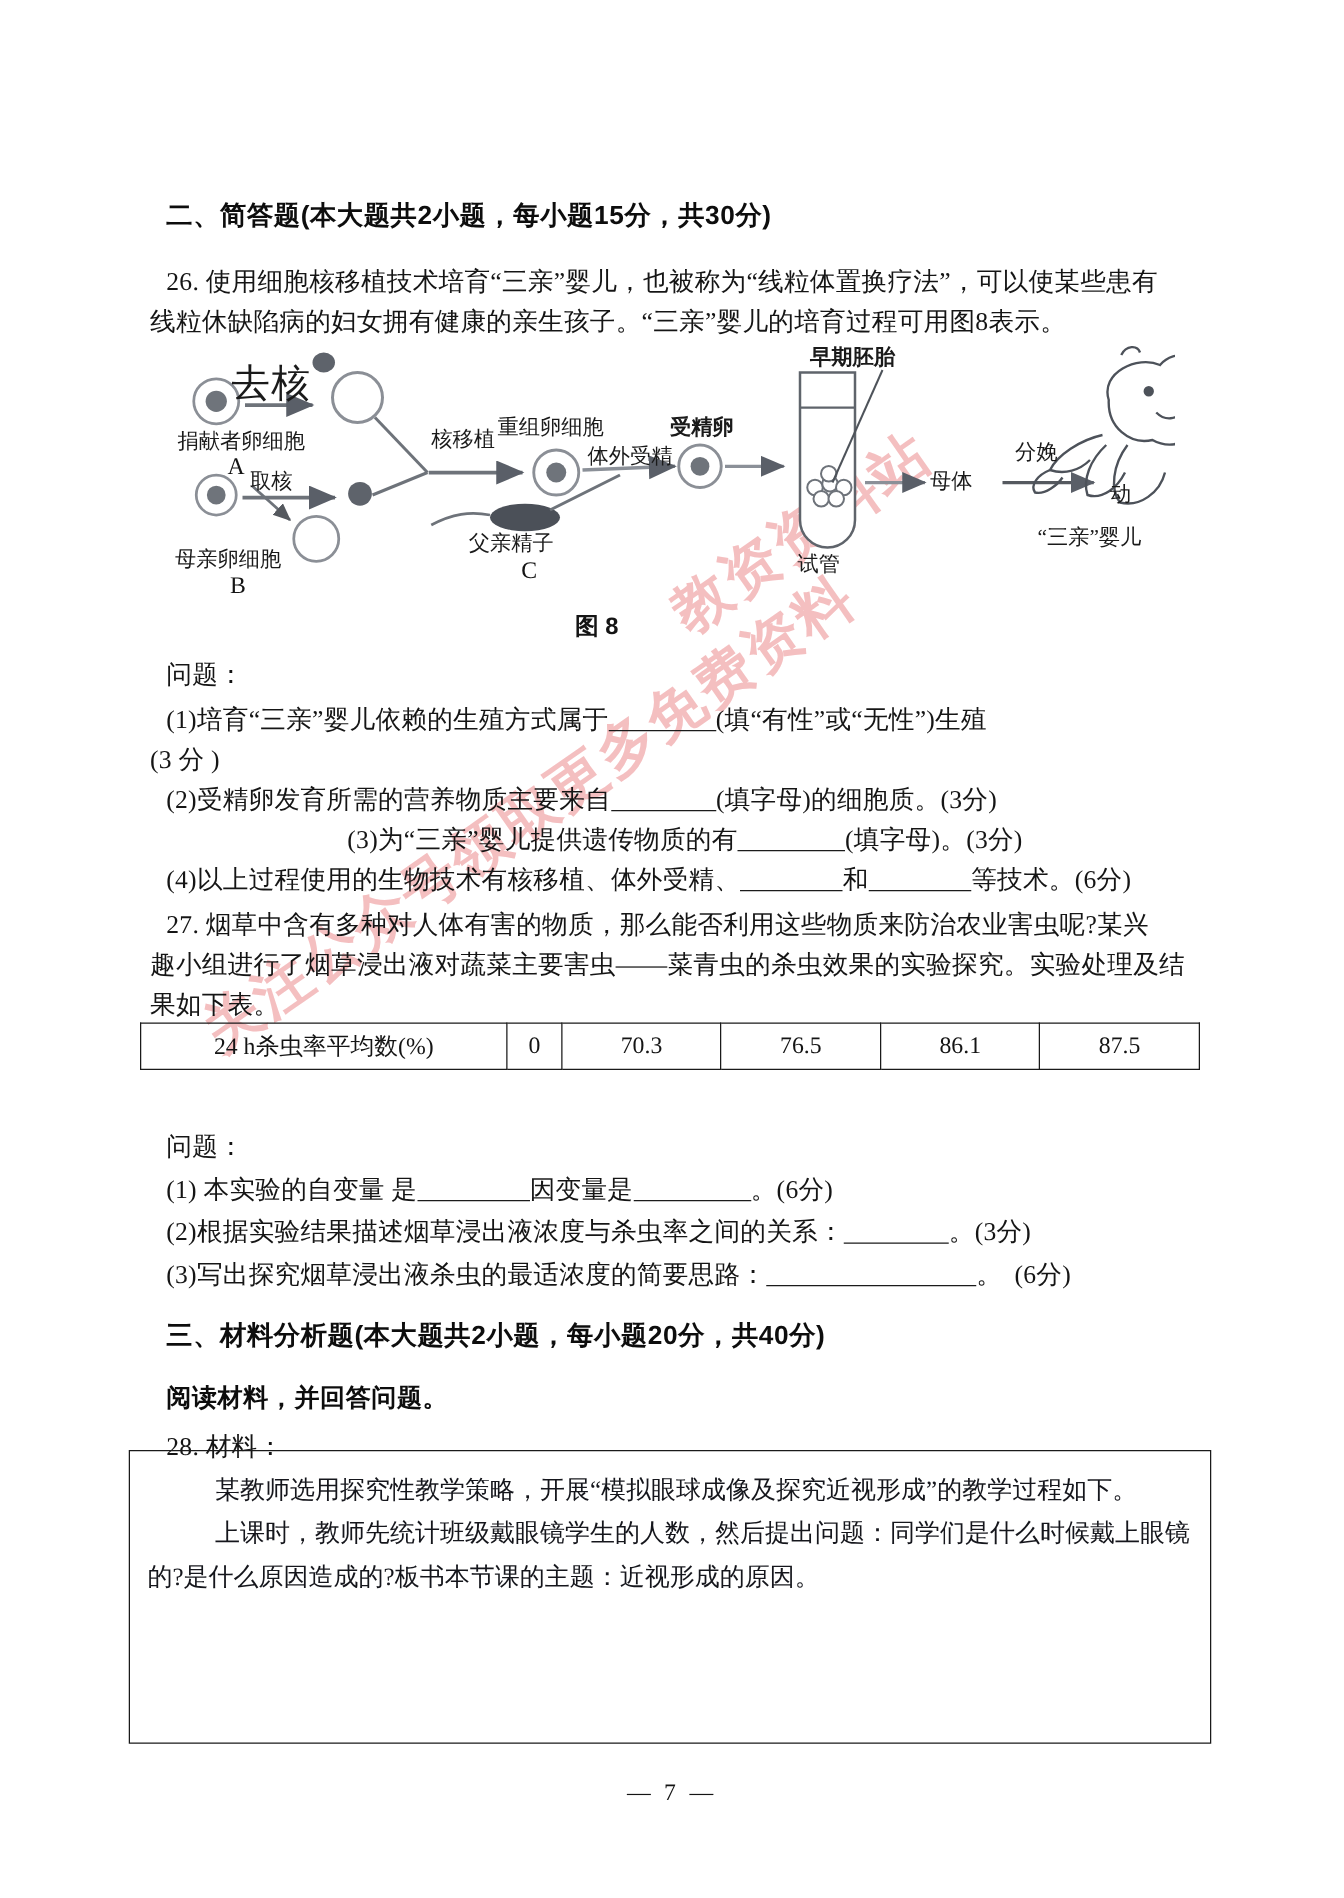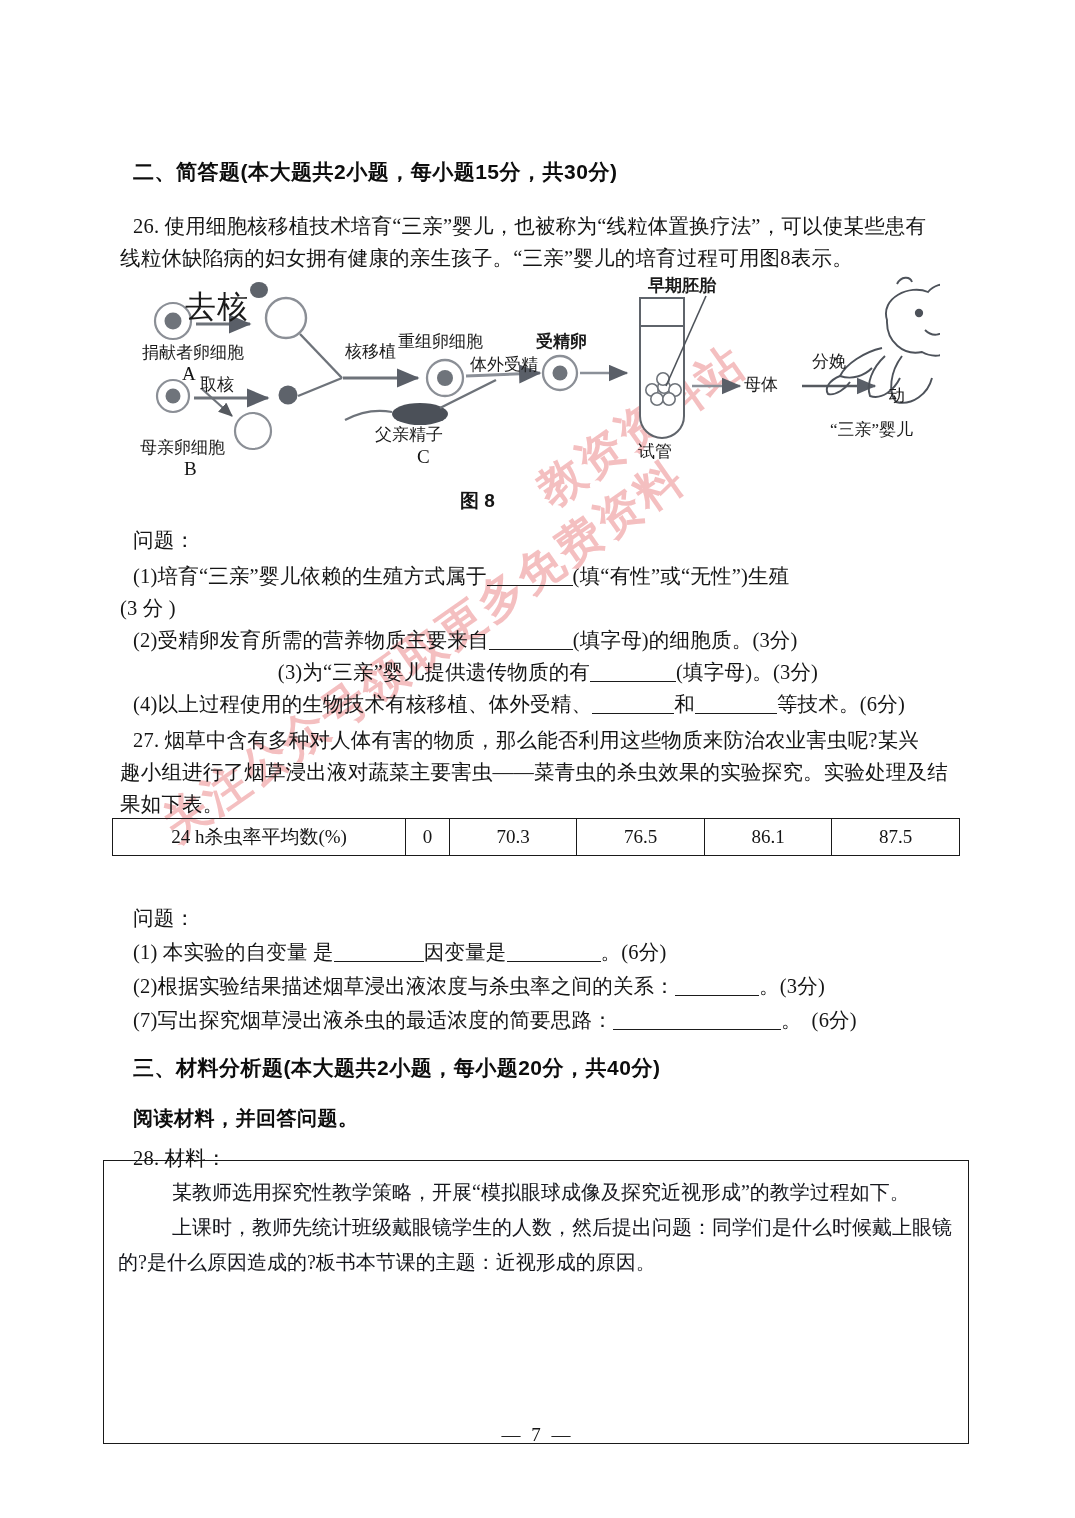--- a/index.html
+++ b/index.html
@@ -133,21 +133,21 @@
     font-weight: 400;
     font-size: 19px;
     text-align: center;
   }
   
   .matbox {
     position: absolute;
     left: 103px;
     top: 1160px;
     width: 866px;
-    height: 284px;
+    height: 235px;
     border: 1.6px solid #1a1a1a;
     box-sizing: border-box;
   }
   .matbox .mpara {
     position: absolute;
     font-size: 20px;
     line-height: 35px;
     font-family: "Liberation Serif", serif;
     color: #15161c;
   }
@@ -320,21 +320,21 @@
 
     <div class="para" style="left:133px; top:934px; width:830px;">
       <span>(1) 本实验的自变量  是</span><span class="blank" style="width:90px;"></span><span>因变量是</span><span class="blank" style="width:94px;"></span><span>。</span><span>(6分)</span>
     </div>
 
     <div class="para" style="left:133px; top:968px; width:840px;">
       <span>(2)根据实验结果描述烟草浸出液浓度与杀虫率之间的关系：</span><span class="blank" style="width:84px;"></span><span>。</span><span>(3分)</span>
     </div>
 
     <div class="para" style="left:133px; top:1002px; width:845px;">
-      <span>(7)写出探究烟草浸出液杀虫的最适浓度的简要思路：</span><span class="blank" style="width:168px;"></span><span>。</span><span style="padding-left:10px;">(6分)</span>
+      <span>(3)写出探究烟草浸出液杀虫的最适浓度的简要思路：</span><span class="blank" style="width:168px;"></span><span>。</span><span style="padding-left:10px;">(6分)</span>
     </div>
 
     <div class="h-section" style="left:133px; top:1054px;">三、材料分析题(本大题共2小题，每小题20分，共40分)</div>
     <div class="h-section" style="left:133px; top:1105px; font-size:20px;">阅读材料，并回答问题。</div>
 
     <div class="para" style="left:133px; top:1140px;">28. 材料：</div>
 
     <div class="matbox">
       <div class="mpara" style="left:28px; top:14px; width:822px; text-indent:40px;">某教师选用探究性教学策略，开展“模拟眼球成像及探究近视形成”的教学过程如下。</div>
       <div class="mpara" style="left:14px; top:49px; width:836px; text-indent:54px;">上课时，教师先统计班级戴眼镜学生的人数，然后提出问题：同学们是什么时候戴上眼镜的?是什么原因造成的?板书本节课的主题：近视形成的原因。</div>

